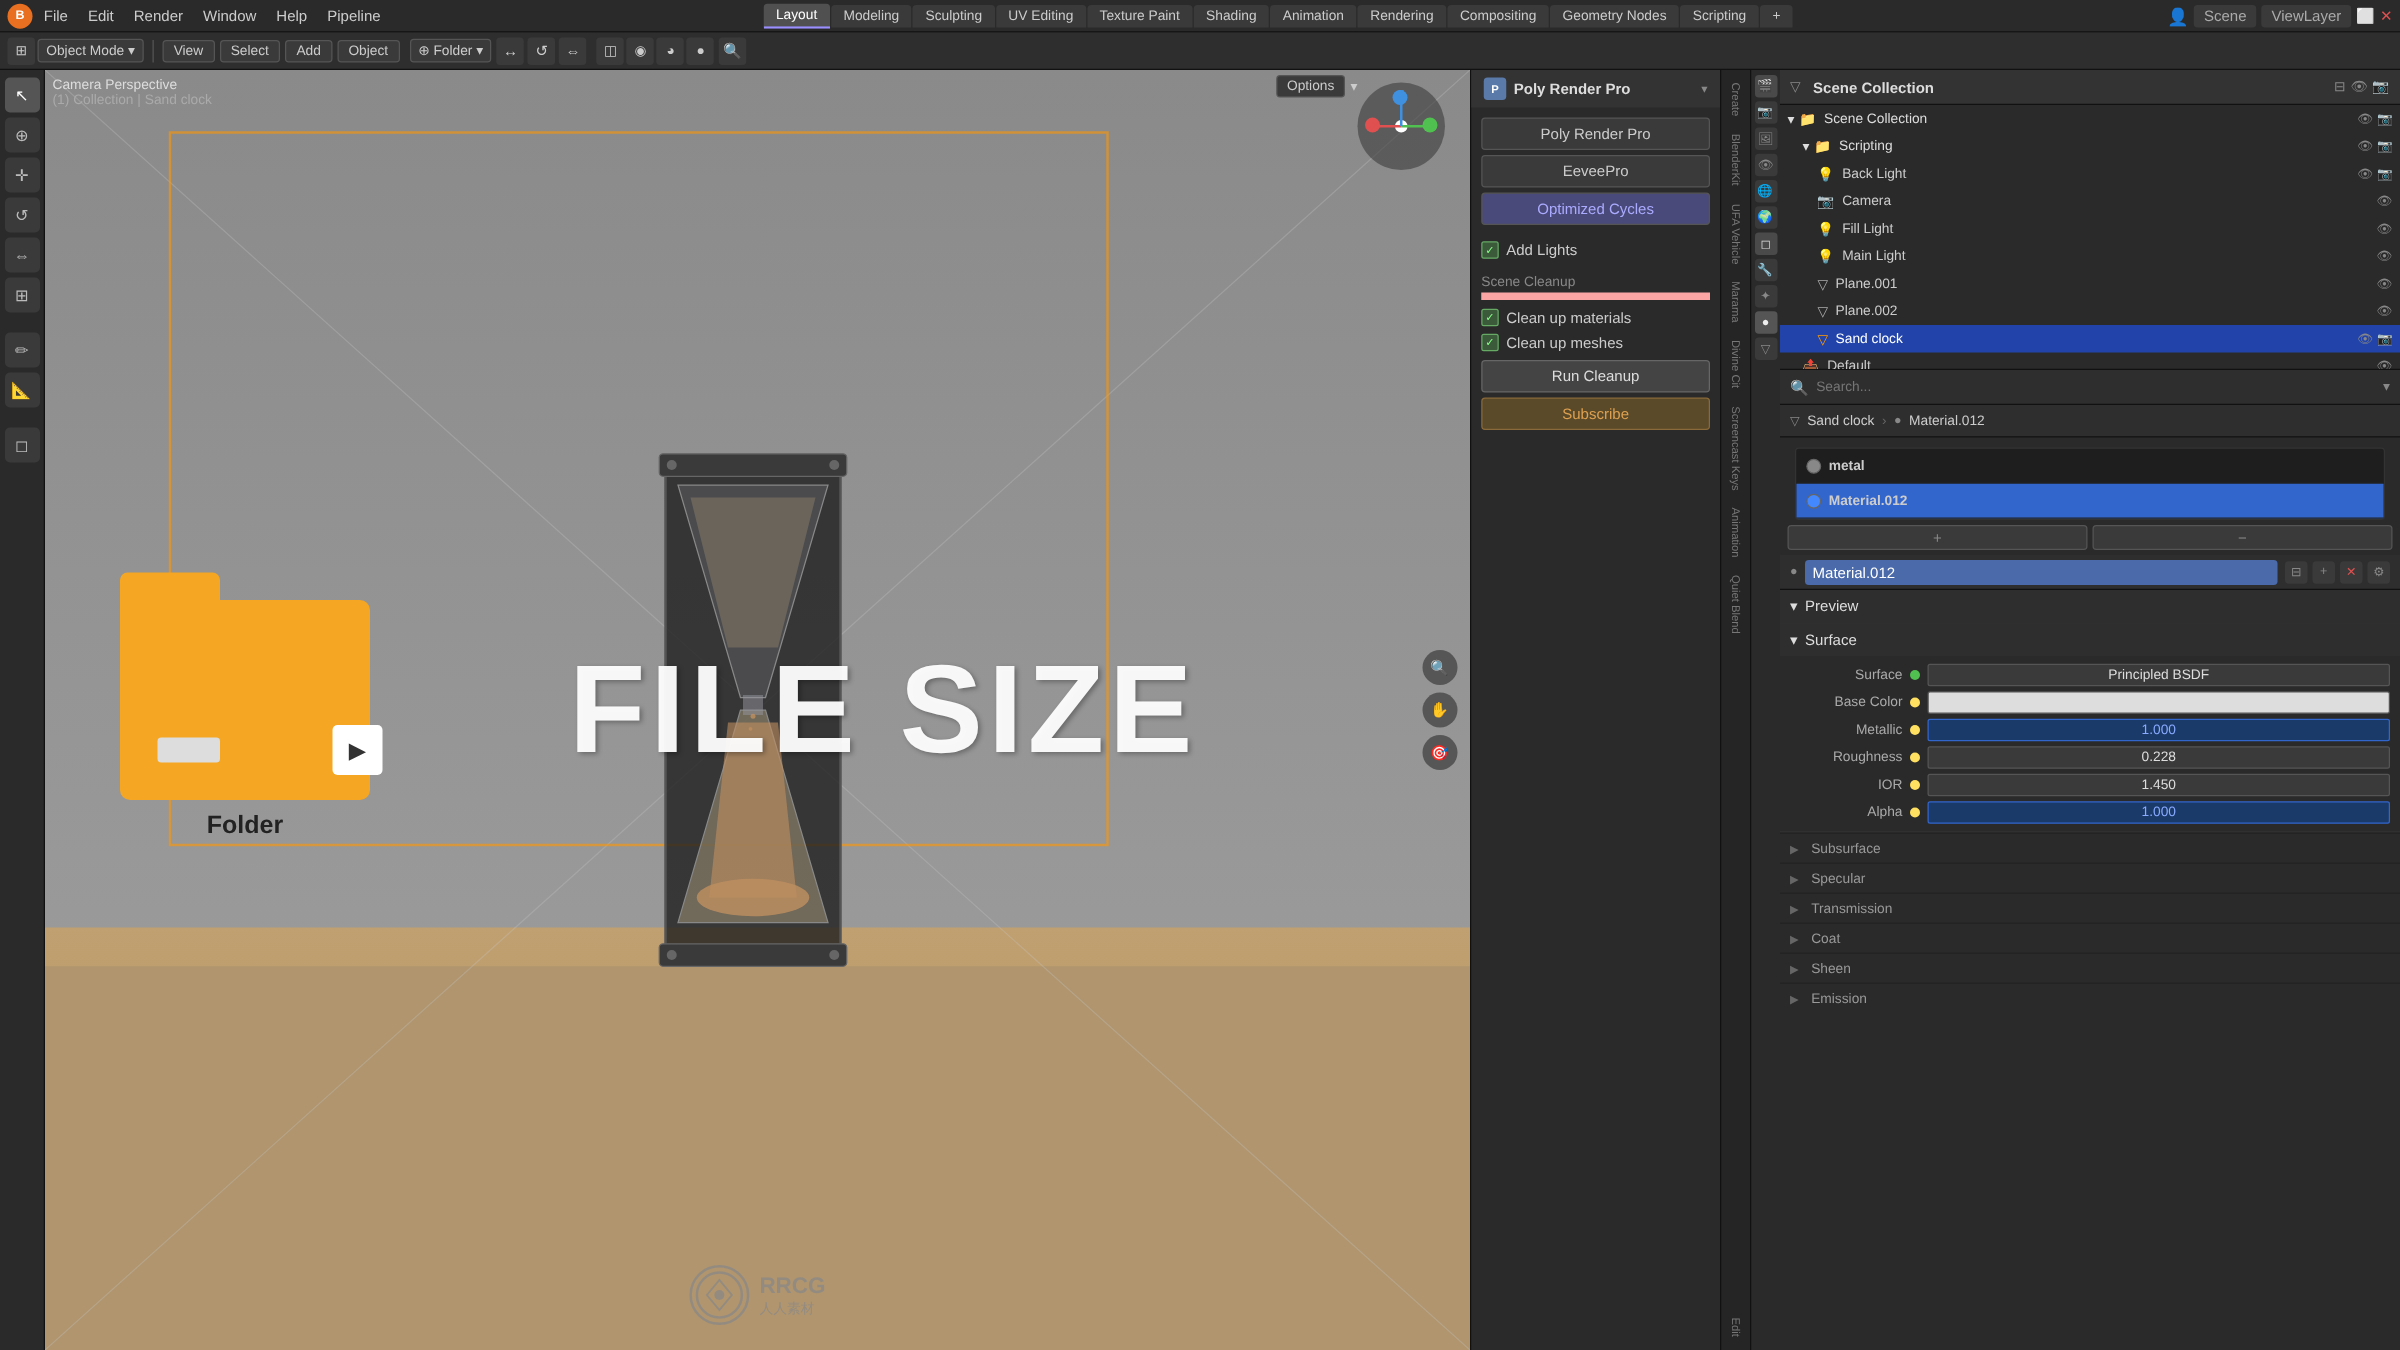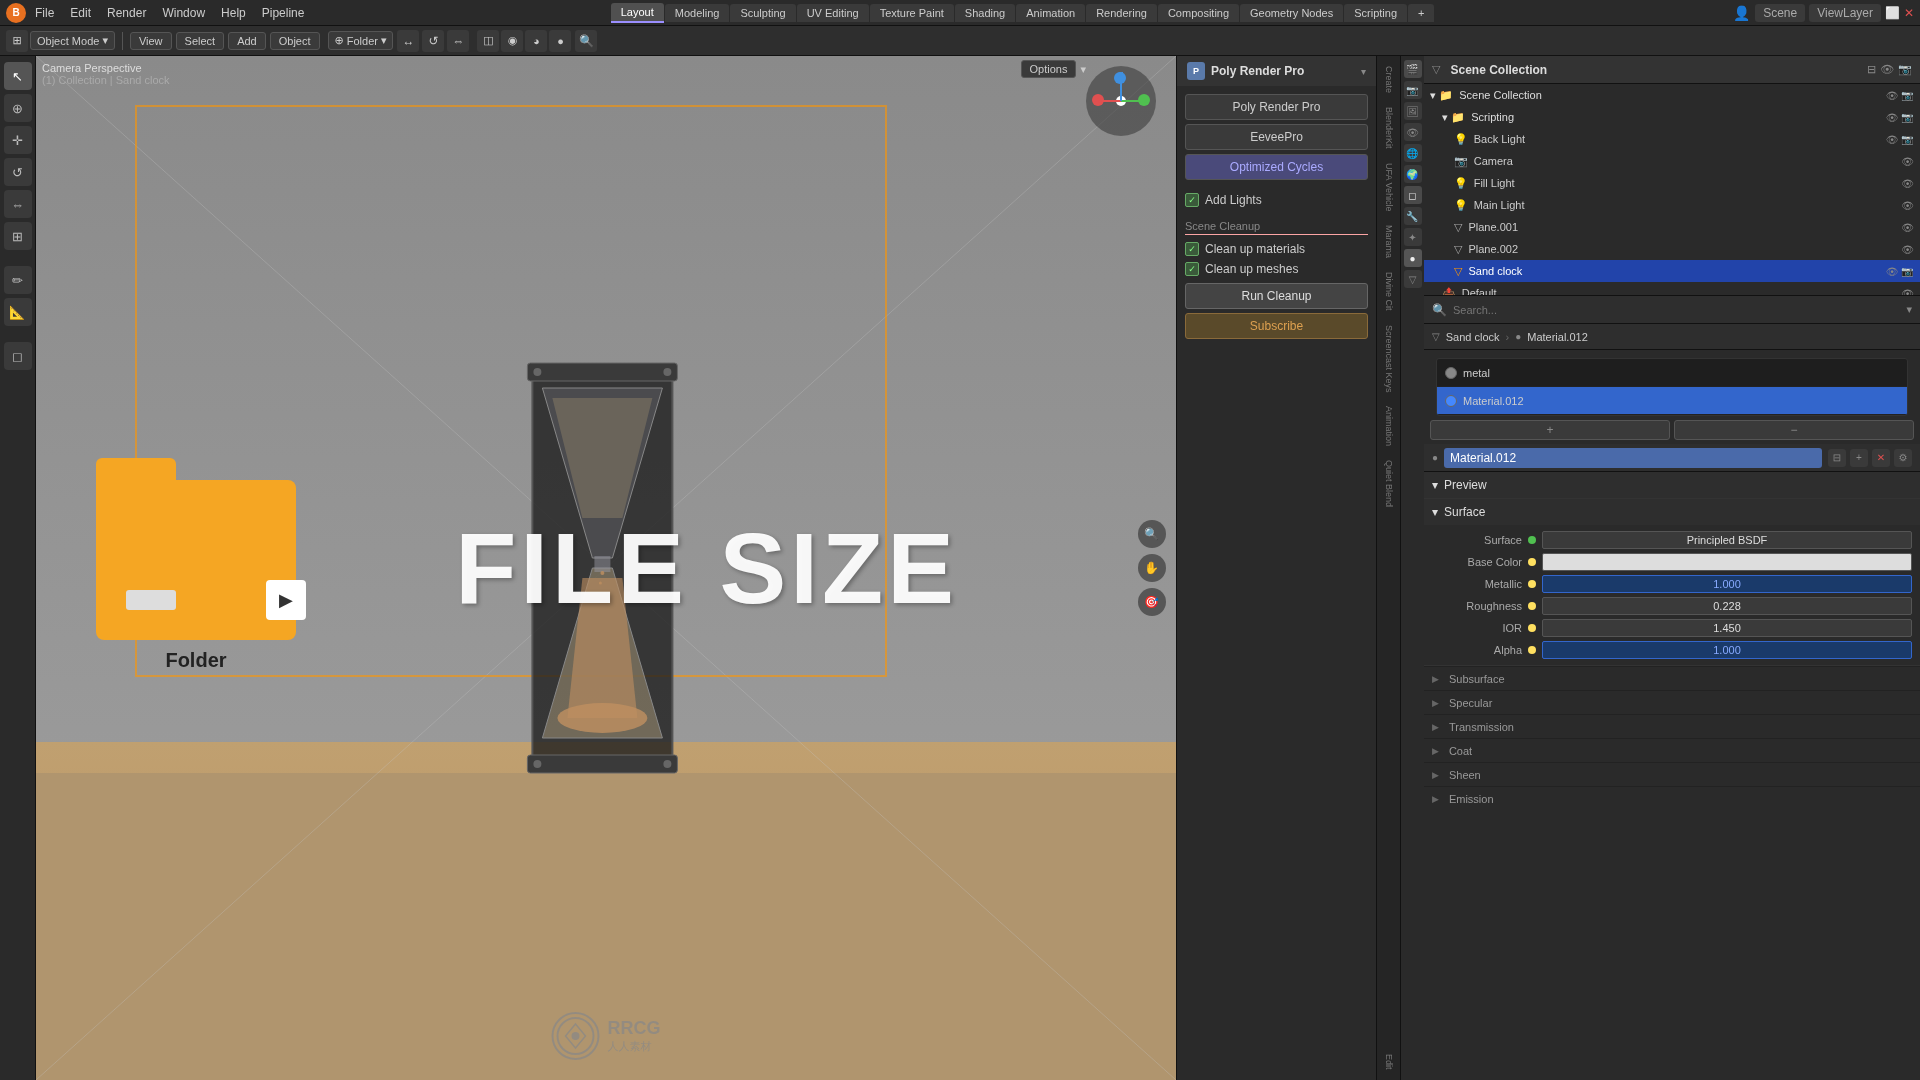--- a/index.html
+++ b/index.html
@@ -366,21 +366,21 @@
       text-align: center;
       cursor: pointer;
       margin-bottom: 4px;
     }
     .render-btn.active { background: #4a4a7a; color: #aaf; }
 
     .section-title {
       font-size: 11px;
       color: #888;
       padding: 4px 0 2px 0;
-      border-bottom: 1px solid #fca5a5;
+      border-bottom: 6px solid #fca5a5;
       margin-bottom: 4px;
     }
     .checkbox-row {
       display: flex;
       align-items: center;
       gap: 6px;
       padding: 3px 0;
       font-size: 12px;
       color: #ccc;
     }
@@ -474,20 +474,21 @@
       border-radius: 50%;
       border: 1px solid #666;
     }
     .mat-list-area {
       border: 1px solid #333;
       background: #1e1e1e;
       margin: 4px 6px;
       border-radius: 3px;
       max-height: 80px;
       overflow-y: auto;
+      font-weight: bold;
     }
     .subsection-arrow { margin-right: 4px; font-size: 9px; color: #666; }
 
     
     .side-strip {
       width: 24px;
       background: #252525;
       border-left: 1px solid #111;
       display: flex;
       flex-direction: column;

